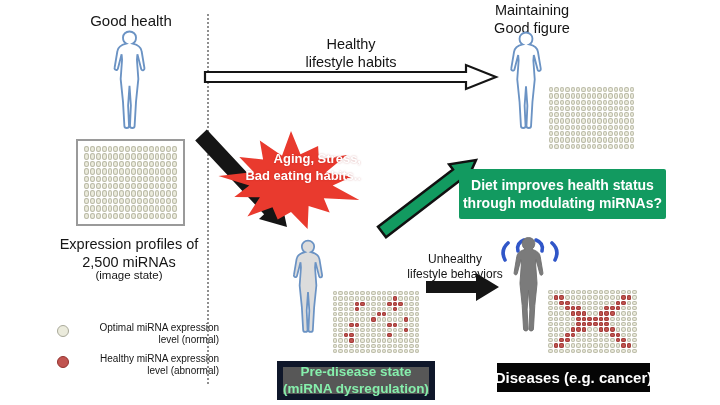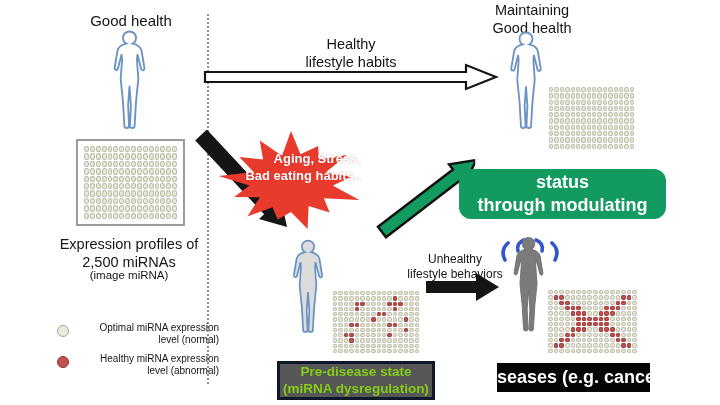--- a/index.html
+++ b/index.html
@@ -13,23 +13,23 @@
   .fig-light use{fill:var(--figure-light-fill);stroke:var(--figure-outline);stroke-width:4}
   .fig-gray use{fill:var(--figure-gray-fill);stroke:#6e6e6e;stroke-width:2}
   .chipbox{position:absolute;background:#fff;border:2px solid #9a9a9a;padding:5px 6px}
   .dotgrid{display:grid;width:100%;height:100%;gap:1px}
   .dotgrid-abs{position:absolute;display:grid;gap:1px}
   .dot{width:100%;height:100%;border-radius:50%;background:var(--dot-normal);box-shadow:inset 0 0 0 1px var(--dot-normal-border)}
   .dot.altered{background:var(--dot-altered);box-shadow:inset 0 0 0 1px var(--dot-altered-border)}
   .legend-dot{position:absolute;width:12px;height:12px;border-radius:50%}
   .legend-text{position:absolute;font-size:10px;line-height:1.18;color:#151515;text-align:right;white-space:pre-line}
   .starburst-text{position:absolute;color:#fff;font-weight:bold;font-size:13px;text-align:right;white-space:pre-line;line-height:1.3;text-shadow:0 0 2px rgba(150,0,0,.35)}
-  .greenbox{position:absolute;left:459px;top:169px;width:207px;height:50px;background:var(--green);border-radius:12px;display:flex;align-items:center;justify-content:center;color:#fff;font-weight:bold;font-size:18px;text-align:center;white-space:pre-line;line-height:1.3}
-  .graybox{position:absolute;left:277px;top:361px;width:158px;height:39px;background:var(--predisease-bg);border:3px solid #0f172a;display:flex;align-items:flex-start;justify-content:center;color:#84cc16;font-weight:bold;font-size:13.5px;text-align:center;white-space:pre-line;line-height:1.25}
-  .blackbox{position:absolute;left:497px;top:363px;width:153px;height:29px;background:var(--disease-bg);display:flex;align-items:center;justify-content:center;color:#fff;font-weight:bold;font-size:18px;text-align:center;white-space:nowrap}
+  .greenbox{position:absolute;left:459px;top:169px;width:207px;height:50px;background:var(--green);border-radius:2px;display:flex;align-items:center;justify-content:center;color:#fff;font-weight:bold;font-size:14px;text-align:center;white-space:pre-line;line-height:1.3}
+  .graybox{position:absolute;left:277px;top:361px;width:158px;height:39px;background:var(--predisease-bg);border:6px solid #0f172a;display:flex;align-items:center;justify-content:center;color:#86efac;font-weight:bold;font-size:13.5px;text-align:center;white-space:pre-line;line-height:1.25}
+  .blackbox{position:absolute;left:497px;top:363px;width:153px;height:29px;background:var(--disease-bg);display:flex;align-items:center;justify-content:center;color:#fff;font-weight:bold;font-size:15px;text-align:center;white-space:nowrap}
   svg{display:block;overflow:visible}
 </style>
 </head>
 <body>
 
 <svg width="0" height="0" style="position:absolute">
   <defs>
     <path id="human-shape" d="M50 1 C42 1 36 7 36 14 C36 20 39 25 43 27 C31 30 25 36 24 43 L18 79 C17 84 24 86 25 81 L33 50 L34 62 L31 103 L36 152 L39 204 C39 210 49 210 49 204 L47 160 L50 118 L53 160 L51 204 C51 210 61 210 61 204 L64 152 L69 103 L66 62 L67 50 L75 81 C76 87 83 85 82 79 L76 43 C75 36 69 30 57 27 C61 25 64 20 64 14 C64 7 58 1 50 1 Z"></path>
   </defs>
 </svg>
@@ -203,37 +203,37 @@
         <div class="dot"></div>
         <div class="dot"></div>
         <div class="dot"></div>
         <div class="dot"></div>
         <div class="dot"></div>
       </div>
   </div>
 
   <div class="txt" style="left:38px;top:236px;width:182px;font-size:14.5px">Expression profiles of
 2,500 miRNAs</div>
-  <div class="txt" style="left:38px;top:268px;width:182px;font-size:11.5px">(image miRNA)</div>
+  <div class="txt" style="left:38px;top:268px;width:182px;font-size:11.5px">(image state)</div>
 
   <span class="legend-dot" style="left:57px;top:325px;background:var(--dot-normal);border:1.5px solid #a9a99a"></span>
   <div class="legend-text" style="left:74px;top:322px;width:145px">Optimal miRNA expression
 level (normal)</div>
   <span class="legend-dot" style="left:57px;top:356px;background:var(--dot-altered);border:1.5px solid #93332f"></span>
   <div class="legend-text" style="left:74px;top:353px;width:145px">Healthy miRNA expression
 level (abnormal)</div>
 
   <div class="txt" style="left:281px;top:36px;width:140px;font-size:14.5px">Healthy
 lifestyle habits</div>
   <svg class="abs" style="left:204px;top:63px" width="294" height="28" viewBox="0 0 294 28">
     <polygon points="1,9 262,9 262,2 292,14 262,26 262,19 1,19" fill="#ffffff" stroke="#151515" stroke-width="2.2"></polygon>
   </svg>
 
   <div class="txt" style="left:471px;top:2px;width:122px;font-size:14.5px">Maintaining
-Good health</div>
+Good figure</div>
   <svg class="fig fig-outline" style="left:503px;top:32px" width="46" height="99" viewBox="0 0 100 215">
       <use href="#human-shape"></use>
     </svg>
   <div class="dotgrid-abs" style="left: 549px; top: 87px; width: 85px; height: 62px; grid-template-columns: repeat(16, 1fr);">
       <div class="dot"></div>
       <div class="dot"></div>
       <div class="dot"></div>
       <div class="dot"></div>
       <div class="dot"></div>
       <div class="dot"></div>

